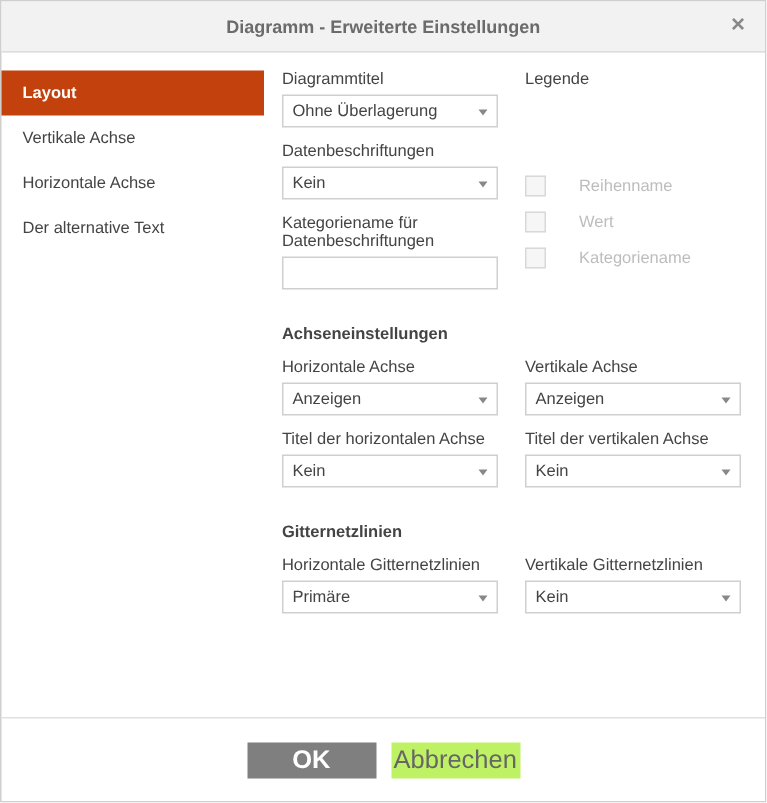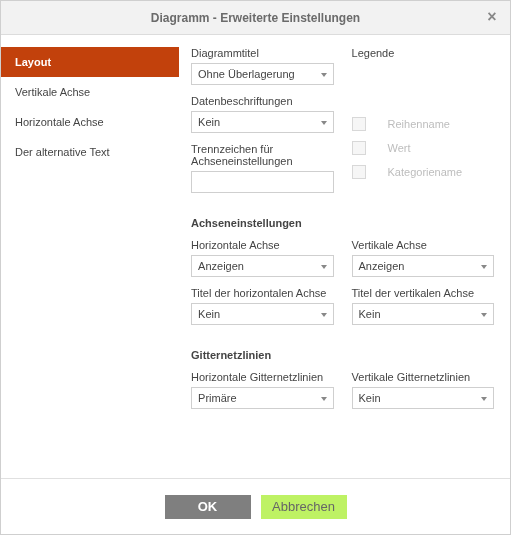--- a/index.html
+++ b/index.html
@@ -130,21 +130,21 @@
     align-items: center;
     justify-content: center;
     gap: 10px;
   }
   .btn {
     min-width: 86px;
     height: 24px;
     display: flex;
     align-items: center;
     justify-content: center;
-    font-size: 13px;
+    font-size: 17px;
     cursor: pointer;
     border: none;
   }
   .btn-primary {
     background: #7f7f7f;
     color: #fff;
     font-weight: bold;
   }
   .btn-secondary {
     background: #bef264;
@@ -186,21 +186,21 @@
 
       <div class="row">
         <div class="col">
           <div class="field-block">
             <div class="field-label">Datenbeschriftungen</div>
             <div class="select">
               <span>Kein</span>
             </div>
           </div>
           <div class="field-block">
-            <div class="field-label">Trennzeichen für Achseneinstellungen</div>
+            <div class="field-label">Kategoriename für Datenbeschriftungen</div>
             <div class="textinput"></div>
           </div>
         </div>
         <div class="col" style="padding-top:22px;">
           <div class="chk">
             <div class="chkbox"></div>
             <span>Reihenname</span>
           </div>
           <div class="chk">
             <div class="chkbox"></div>

